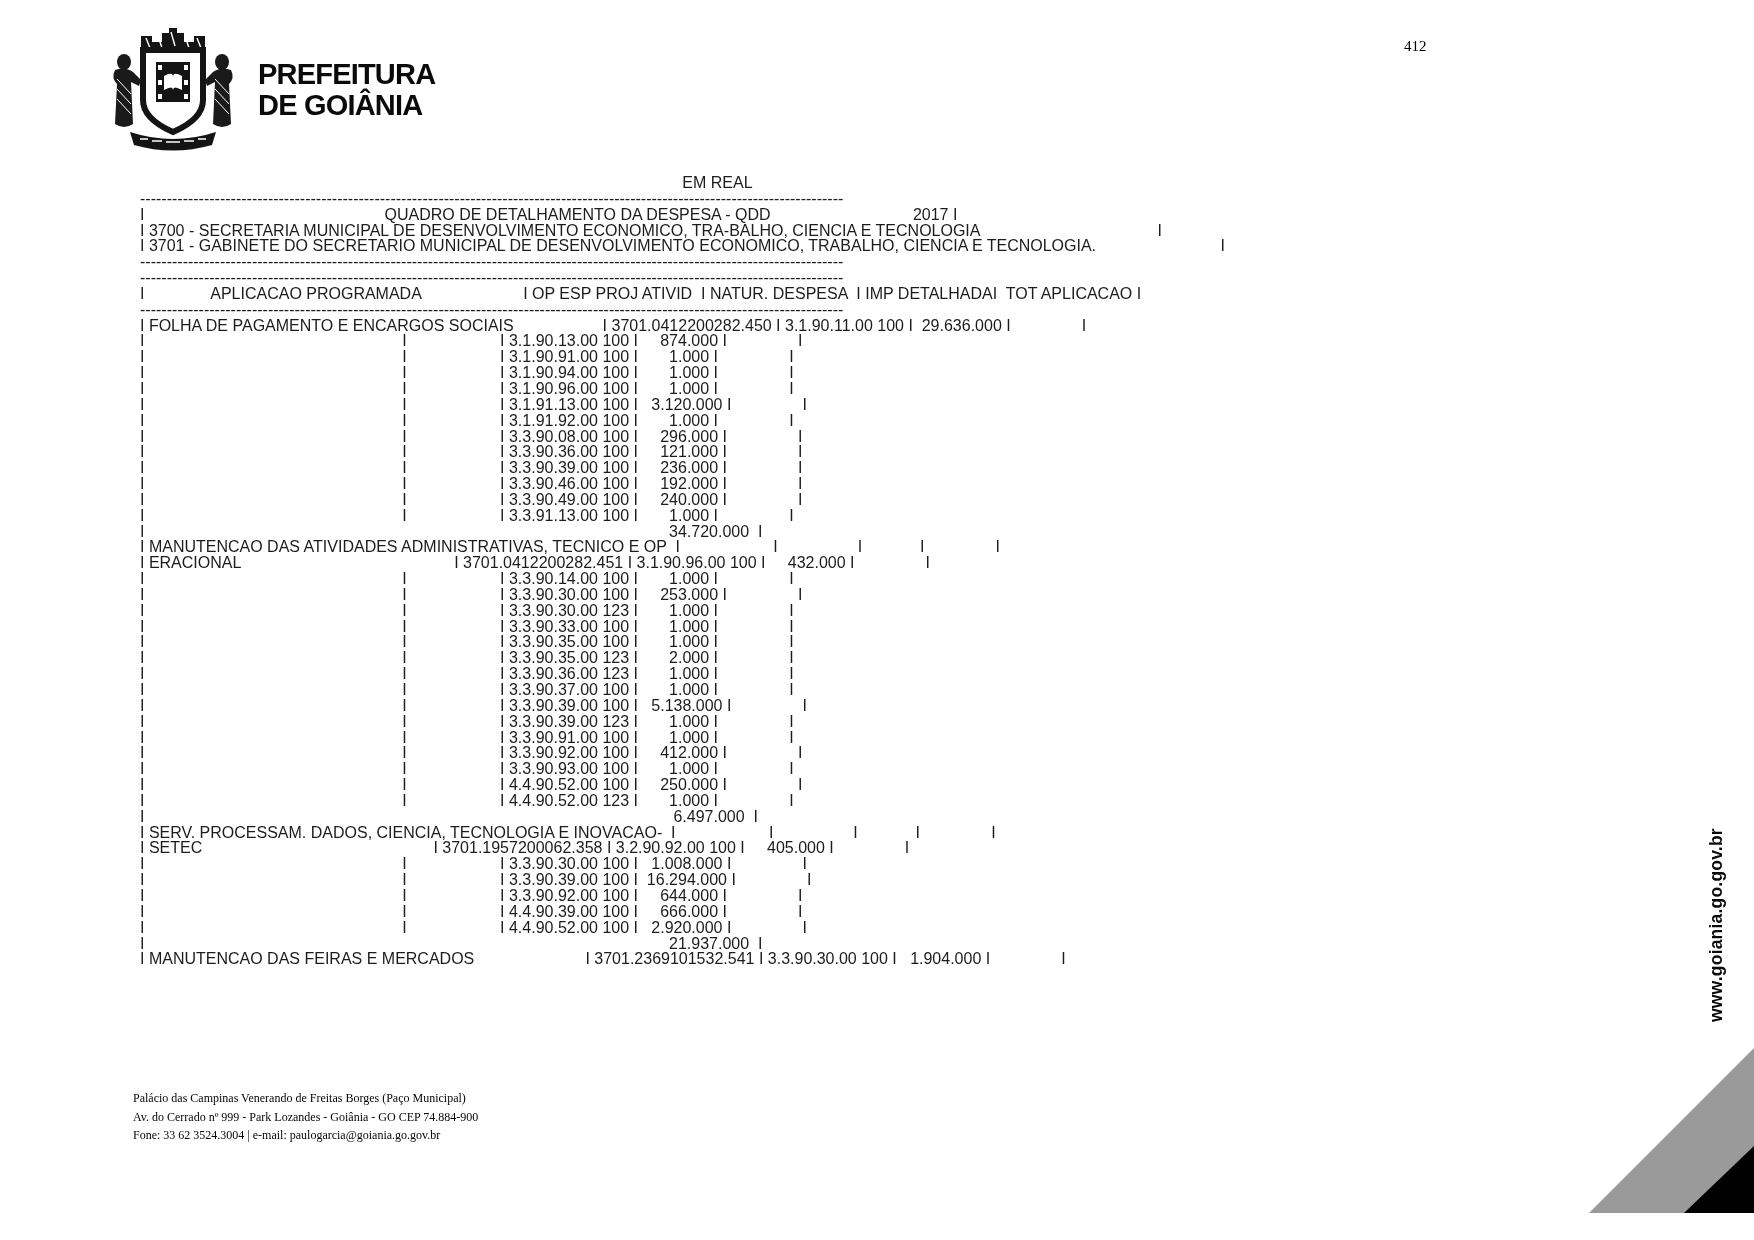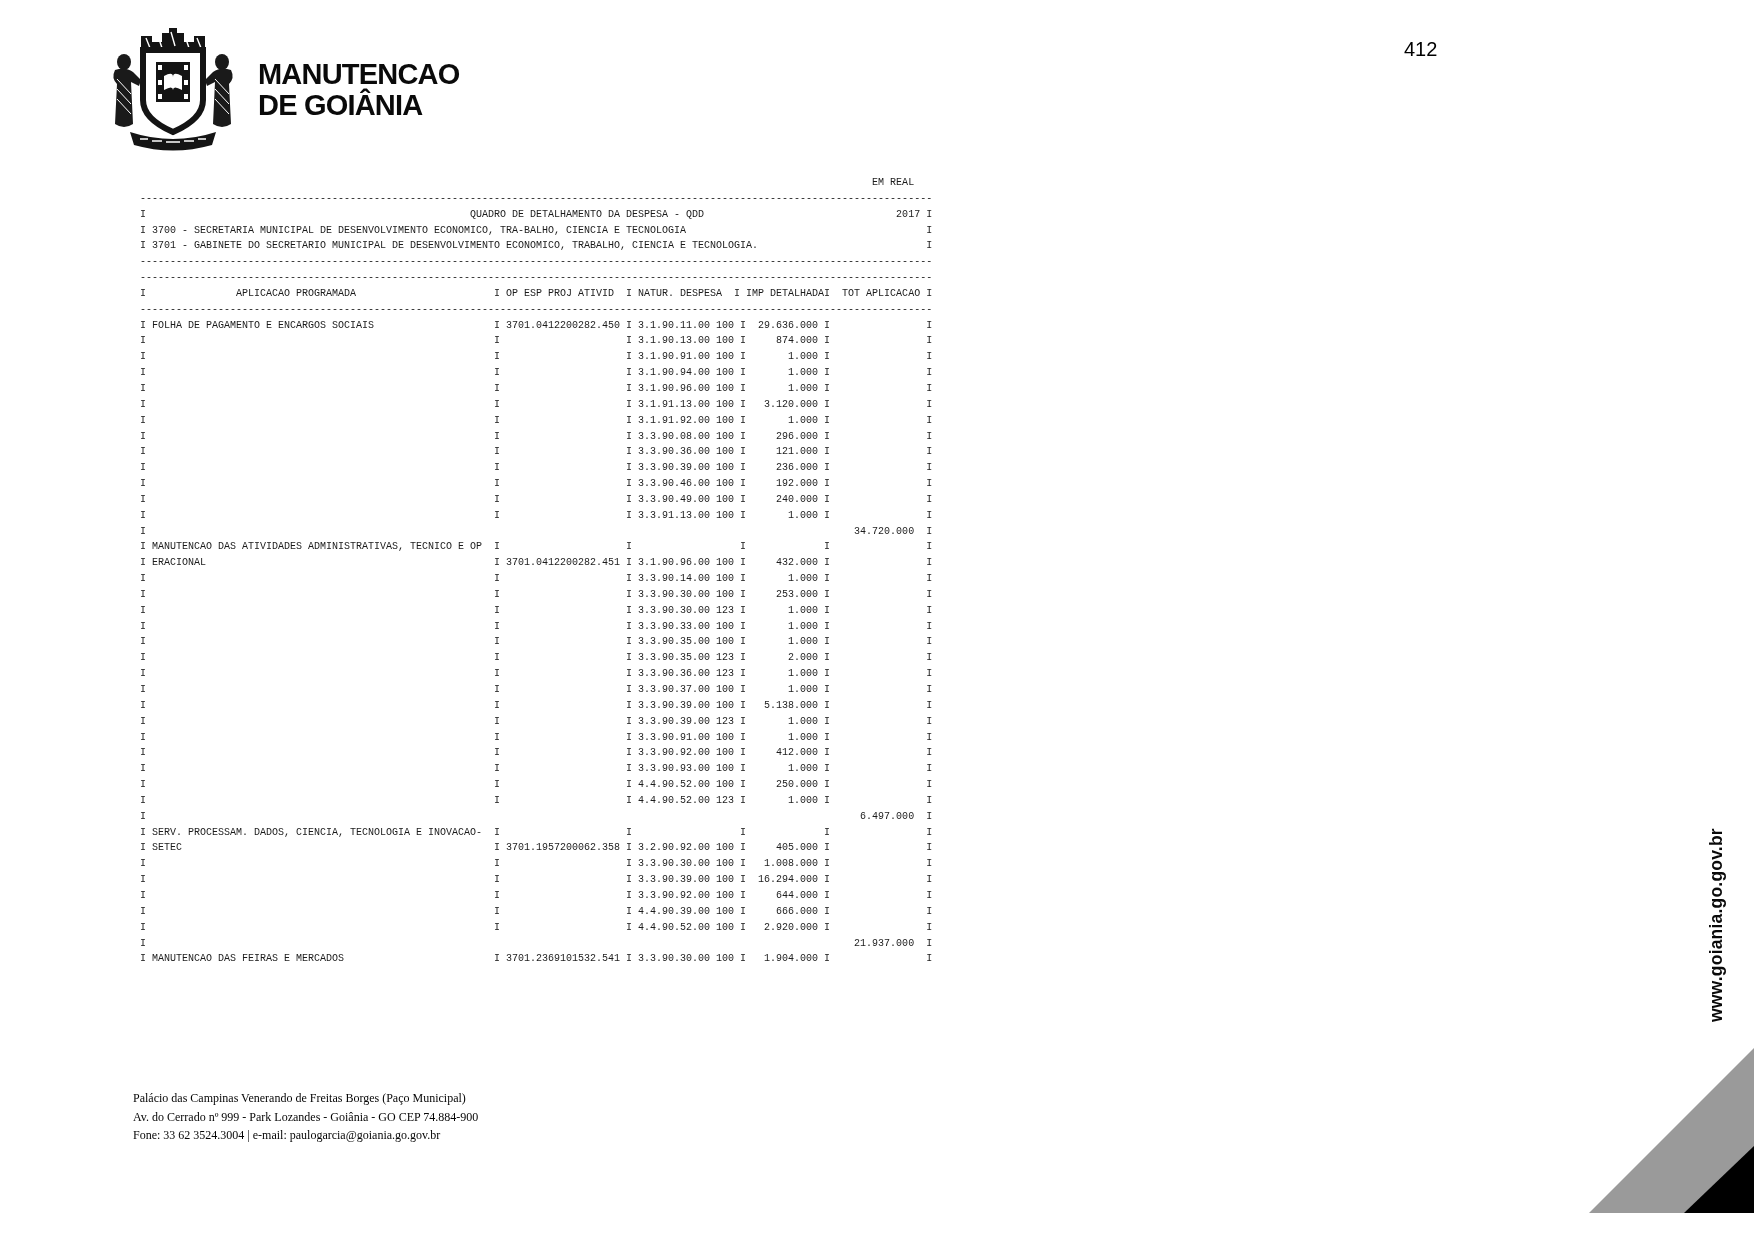--- a/index.html
+++ b/index.html
@@ -6,39 +6,39 @@
   .page{
     position:relative;
     width:1754px;height:1240px;
     background:#ffffff;
     overflow:hidden;
     font-family:"Liberation Sans", sans-serif;
     color:#000;
   }
   .page-number{
     position:absolute;left:1404px;top:38px;
-    font-family:Liberation Sans, sans-serif;
-    font-size:20px;
+    font-family:Liberation Serif, serif;
+    font-size:15px;
     text-align:right;
   }
   .brand{
     position:absolute;left:98px;top:24px;
     display:flex;align-items:center;gap:10px;
   }
   .brand-text{
     font-family:"Liberation Sans", sans-serif;
     font-weight:bold;
     font-size:29px;line-height:31px;
     letter-spacing:-0.8px;
     color:#0a0a0a;
   }
   .report{
     position:absolute;left:140px;top:175px;margin:0;
-    font-family:Liberation Mono, monospace;
-    font-size:10px;line-height:15.85px;
+    font-family:Liberation Sans, sans-serif;
+    font-size:16px;line-height:15.85px;
     color:#1c1c1c;
     white-space:pre;
   }
   .footer{
     position:absolute;left:133px;top:1089px;
     font-family:"Liberation Serif", serif;
     font-size:12px;line-height:18.7px;
     color:#050505;
   }
   .site-vertical{
@@ -91,21 +91,21 @@
       </g>
       <g stroke="#ffffff" stroke-width="1">
         <path d="M19 55 L33 70 M19 65 L33 80 M19 75 L33 90"></path>
         <path d="M117 55 L131 70 M117 65 L131 80 M117 75 L131 90"></path>
       </g>
 
       <path d="M32 108 Q75 122 118 108 L114 121 Q75 132 36 121 Z" fill="#141414"></path>
       <path d="M42 115 h8 M54 117 h10 M68 118 h14 M86 117 h10 M100 115 h8" stroke="#ffffff" stroke-width="1.6"></path>
     </svg>
     <div class="brand-text">
-      <div>MANUTENCAO</div>
+      <div>PREFEITURA</div>
       <div>DE GOIÂNIA</div>
     </div>
   </div>
 
   <pre class="report">                                                                                                                          EM REAL   
 ------------------------------------------------------------------------------------------------------------------------------------
 I                                                      QUADRO DE DETALHAMENTO DA DESPESA - QDD                                2017 I
 I 3700 - SECRETARIA MUNICIPAL DE DESENVOLVIMENTO ECONOMICO, TRA-BALHO, CIENCIA E TECNOLOGIA                                        I
 I 3701 - GABINETE DO SECRETARIO MUNICIPAL DE DESENVOLVIMENTO ECONOMICO, TRABALHO, CIENCIA E TECNOLOGIA.                            I
 ------------------------------------------------------------------------------------------------------------------------------------

